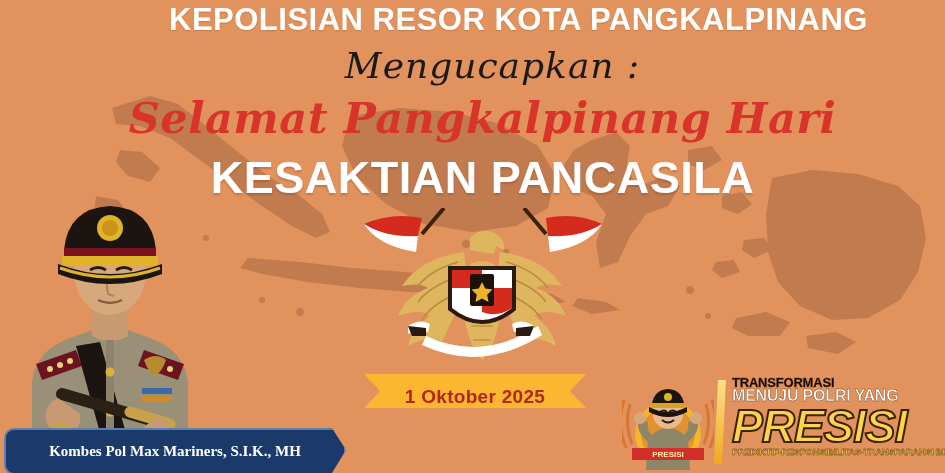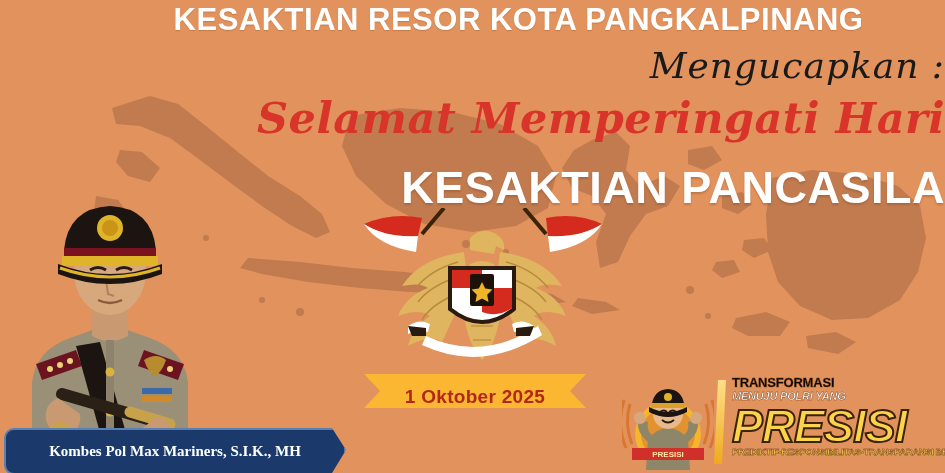--- a/index.html
+++ b/index.html
@@ -24,35 +24,35 @@
     white-space:nowrap;margin-left:92px;
     text-shadow:0 1px 1px rgba(120,60,20,.25);
     font-family:"Liberation Sans", sans-serif;
   }
 
   
   #badge-logo{position:absolute;left:2px;top:1px;width:112px;height:92px;}
   #badge-logo svg{width:100%;height:100%;display:block;}
 
   
-  #greeting-wrap{position:absolute;left:0;top:48px;width:945px;text-align:right;}
+  #greeting-wrap{position:absolute;left:0;top:48px;width:945px;text-align:center;}
   #greeting-mengucapkan{
     font-family:"DejaVu Serif", serif;font-style:italic;font-weight:normal;
     font-size:36px;color:#1a1a1a;line-height:1;letter-spacing:1px;
     margin-left:40px;
   }
   #greeting-selamat{
     font-family:"DejaVu Serif", serif;font-style:italic;font-weight:bold;
     font-size:43px;color:#d83429;line-height:1.15;letter-spacing:0.5px;
     margin-top:10px;margin-left:20px;
   }
   #headline{
     font-family:"Liberation Sans", sans-serif;font-weight:bold;
     font-size:45px;color:#ffffff;letter-spacing:0.5px;line-height:1;
-    margin-top:22px;margin-left:20px;
+    margin-top:12px;margin-left:20px;
     text-shadow:0 2px 2px rgba(110,55,20,.28);
   }
 
   
   #emblem{position:absolute;left:352px;top:208px;width:260px;height:172px;}
   #emblem svg{width:100%;height:100%;display:block;}
 
   
   #date-ribbon{
     position:absolute;left:364px;top:374px;width:222px;height:34px;
@@ -106,25 +106,24 @@
     clip-path:polygon(4px 0,12px 0,8px 84px,0 84px);
   }
   #presisi-textblock{position:absolute;left:110px;top:4px;width:213px;height:96px;}
   #presisi-line1{
     color:#000000;font-weight:bold;font-size:13px;line-height:13px;
     letter-spacing:-0.2px;white-space:nowrap;
     -webkit-text-stroke:0.4px #6b3a14;
     font-family:"Liberation Sans", sans-serif;
   }
   #presisi-line2{
-    color:#ffffff;font-weight:bold;font-size:11px;line-height:14px;
+    color:#ffffff;font-weight:bold;font-size:16px;line-height:14px;
     letter-spacing:-0.2px;white-space:nowrap;
     -webkit-text-stroke:0.4px #6b3a14;
     font-family:"Liberation Sans", sans-serif;
-    font-style:italic;
   }
   #presisi-word{
     margin-top:1px;font-weight:bold;font-style:italic;font-size:46px;
     line-height:44px;letter-spacing:-1px;color:#fcd34a;
     -webkit-text-stroke:2px #3a2307;
     font-family:"Liberation Sans", sans-serif;white-space:nowrap;
   }
   #presisi-tagline{
     margin-top:-2px;font-weight:bold;font-size:9.5px;line-height:11px;
     letter-spacing:-0.4px;color:#f3c34a;white-space:nowrap;
@@ -176,26 +175,26 @@
         <circle cx="708" cy="316" r="3"></circle>
         <circle cx="262" cy="300" r="3"></circle>
         <circle cx="300" cy="312" r="4"></circle>
         <circle cx="206" cy="238" r="3"></circle>
       </g>
     </svg>
   </div>
 
 
   <div id="header-bar">
-    <div id="header-title">KESAKTIAN RESOR KOTA PANGKALPINANG</div>
+    <div id="header-title">KEPOLISIAN RESOR KOTA PANGKALPINANG</div>
   </div>
 
   <div id="greeting-wrap">
     <div id="greeting-mengucapkan">Mengucapkan :</div>
-    <div id="greeting-selamat">Selamat Memperingati Hari</div>
+    <div id="greeting-selamat">Selamat Pangkalpinang Hari</div>
     <div id="headline">KESAKTIAN PANCASILA</div>
   </div>
 
   <div id="emblem">
     <svg viewBox="0 0 260 172" aria-hidden="true">
 
       <path d="M92 0 L70 26" stroke="#3a2308" stroke-width="4" fill="none"></path>
       <path d="M172 0 L194 26" stroke="#3a2308" stroke-width="4" fill="none"></path>
 
       <g>

